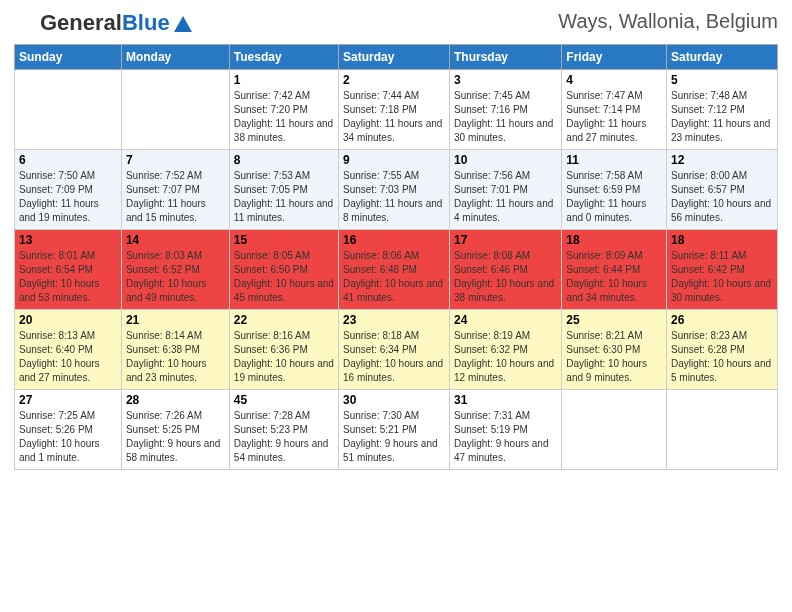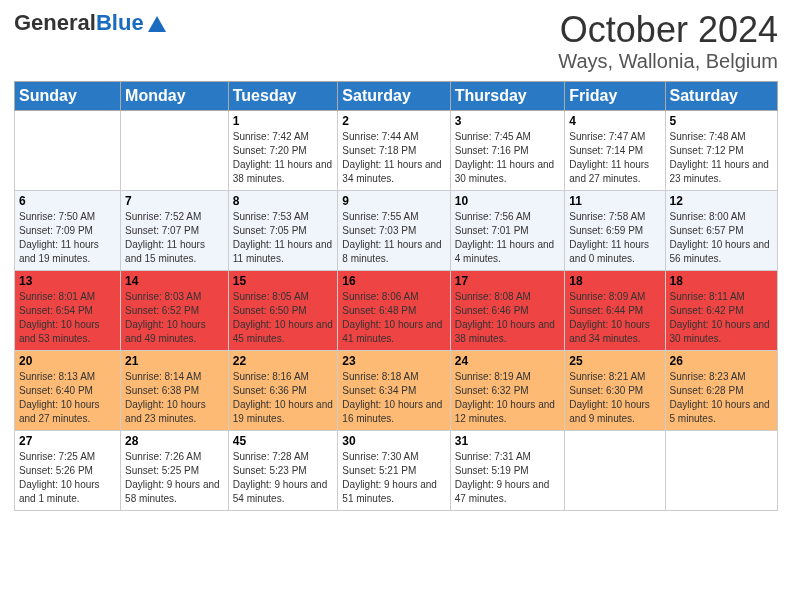--- a/index.html
+++ b/index.html
@@ -41,21 +41,21 @@
     table {
       width: 100%;
       border-collapse: collapse;
       font-size: 10.5px;
     }
     thead tr th {
       background-color: #2979c5;
       color: #fff;
       padding: 5px 4px;
       text-align: left;
-      font-size: 16px;
+      font-size: 12px;
       font-weight: bold;
       border: 1px solid #aaa;
     }
     tbody tr td {
       border: 1px solid #ccc;
       padding: 3px 4px;
       vertical-align: top;
       min-height: 70px;
       height: 80px;
       background: #fff;
@@ -74,50 +74,49 @@
       color: #333;
       line-height: 1.4;
     }
     .empty-cell {
       background: #f9f9f9;
     }
     
     tbody tr:nth-child(1) td { background: #ffffff; }
     tbody tr:nth-child(2) td { background: #f0f4fb; }
     tbody tr:nth-child(3) td { background: #ef4444; }
-    tbody tr:nth-child(4) td { background: #fdba74; }
+    tbody tr:nth-child(4) td { background: #fef9c3; }
     tbody tr:nth-child(5) td { background: #ffffff; }
     tbody tr:nth-child(6) td { background: #f0f4fb; }
 
     .logo-wrapper {
       display: flex;
       align-items: center;
       gap: 2px;
     }
     .logo-svg {
       margin-top: 4px;
     }
   </style>
 </head>
 <body>
 
 <div class="container">
   <div class="header">
     <div class="logo">
       <div class="logo-wrapper">
-        <span style="font-size:22px;font-weight:bold;color:#333;line-height:1;">
+        <span style="font-size:22px;font-weight:bold;color:#333;line-height:1;margin-left:26px;">
           <span>General</span><span style="color:#1a6bbf;">Blue</span>
         </span>
         <svg class="logo-svg" width="22" height="22" viewBox="0 0 22 22">
           <polygon points="11,2 20,18 2,18" fill="#1a6bbf"></polygon>
         </svg>
       </div>
     </div>
     <div class="title-block">
-      <div class="month-title">October 2024</div>
       <div class="location">Ways, Wallonia, Belgium</div>
     </div>
   </div>
 
   <table>
     <thead>
       <tr>
         <th>Sunday</th>
         <th>Monday</th>
         <th>Tuesday</th>

